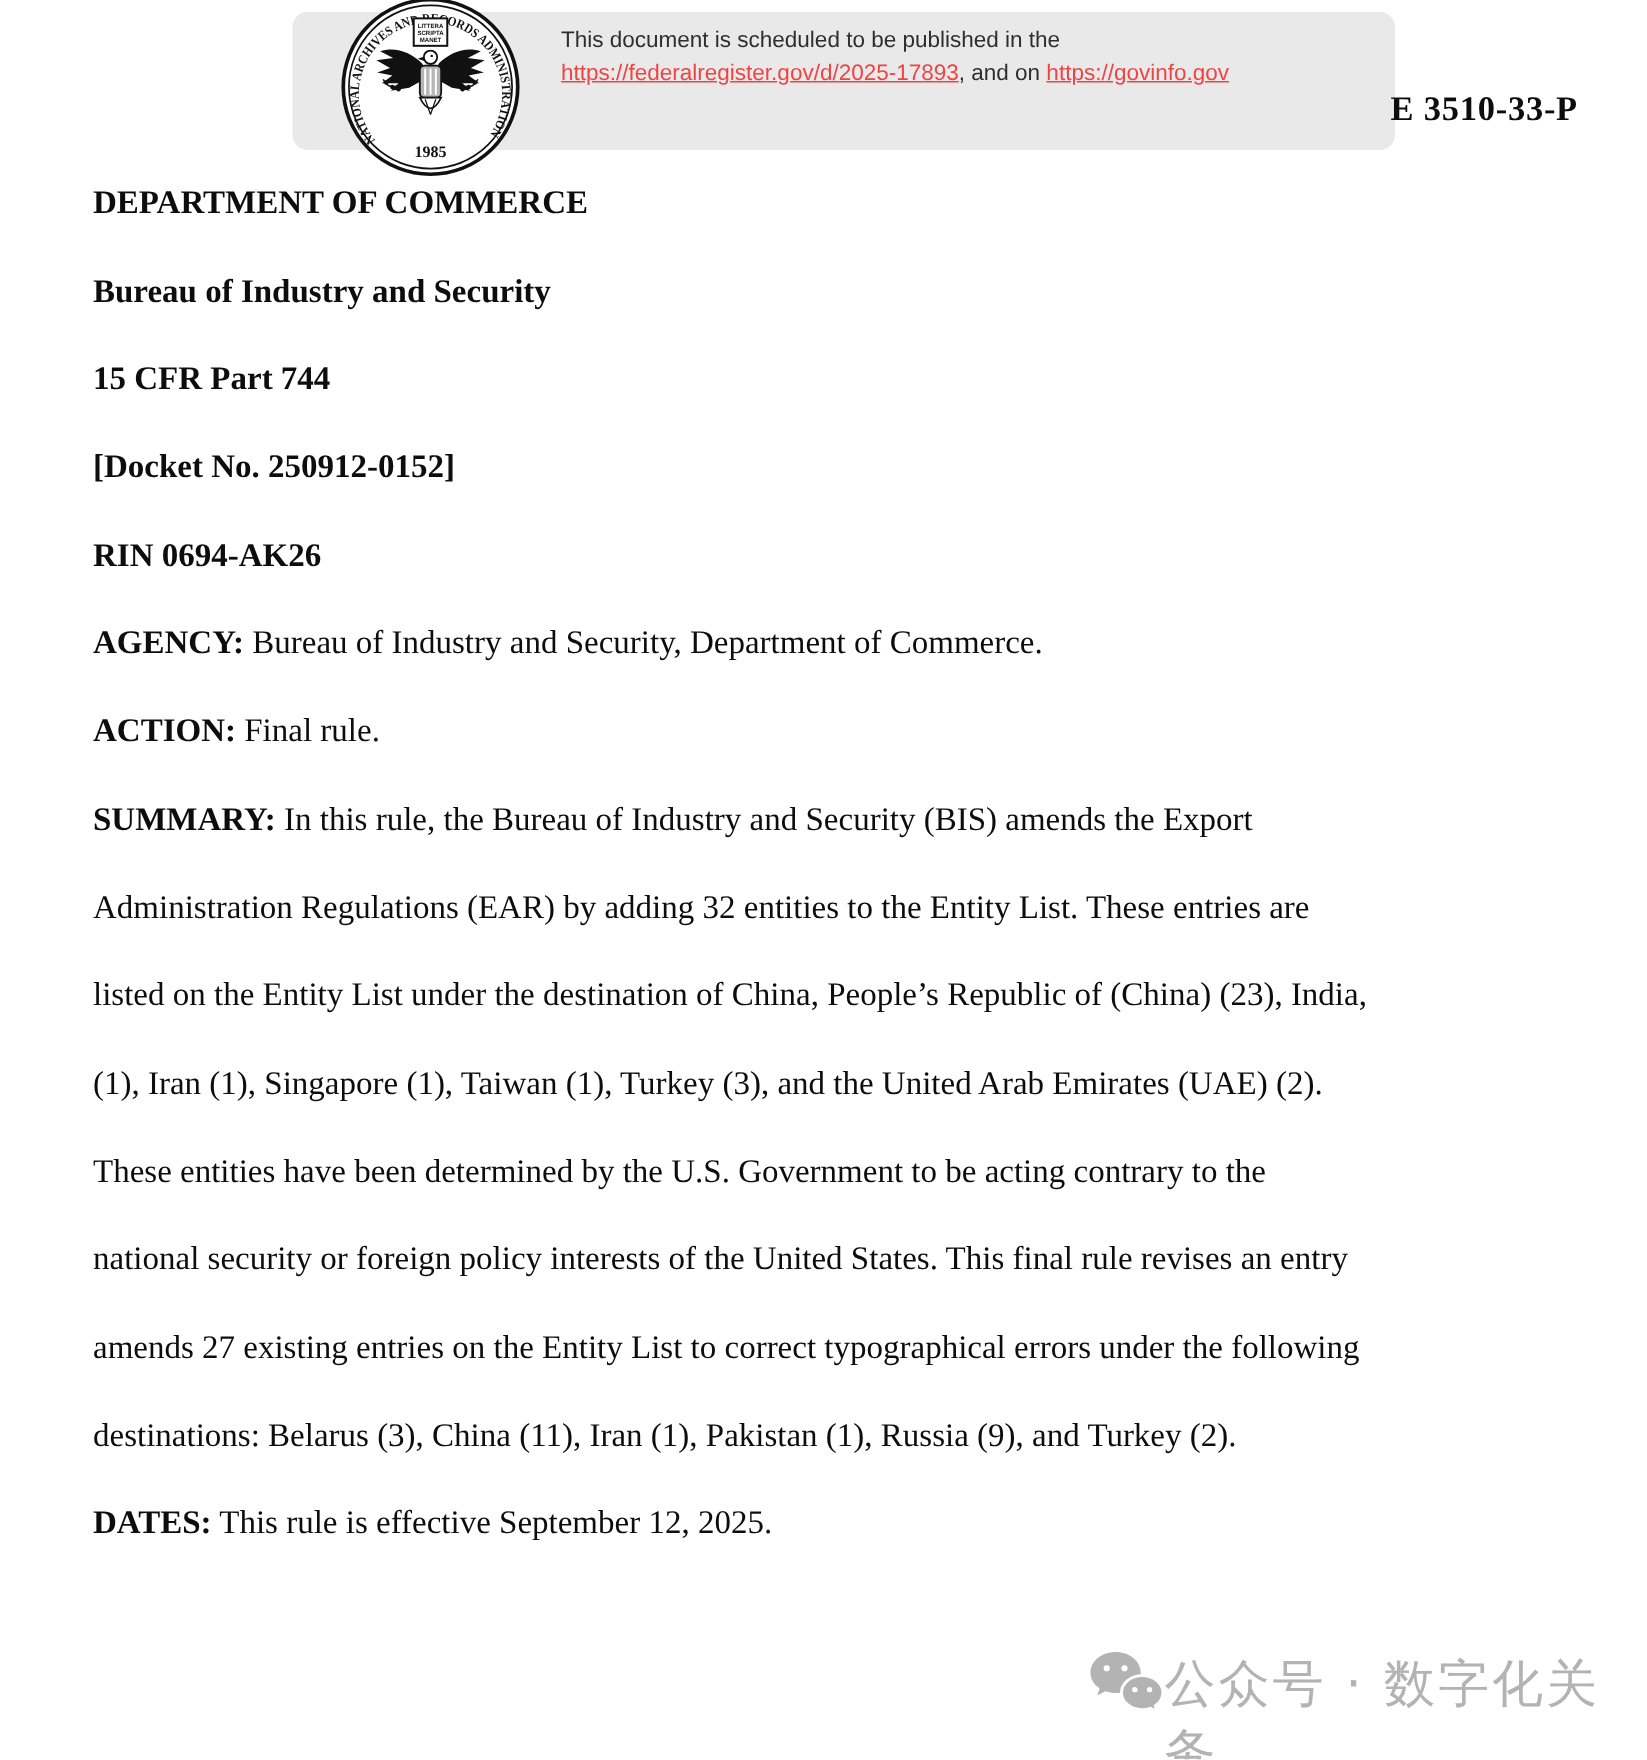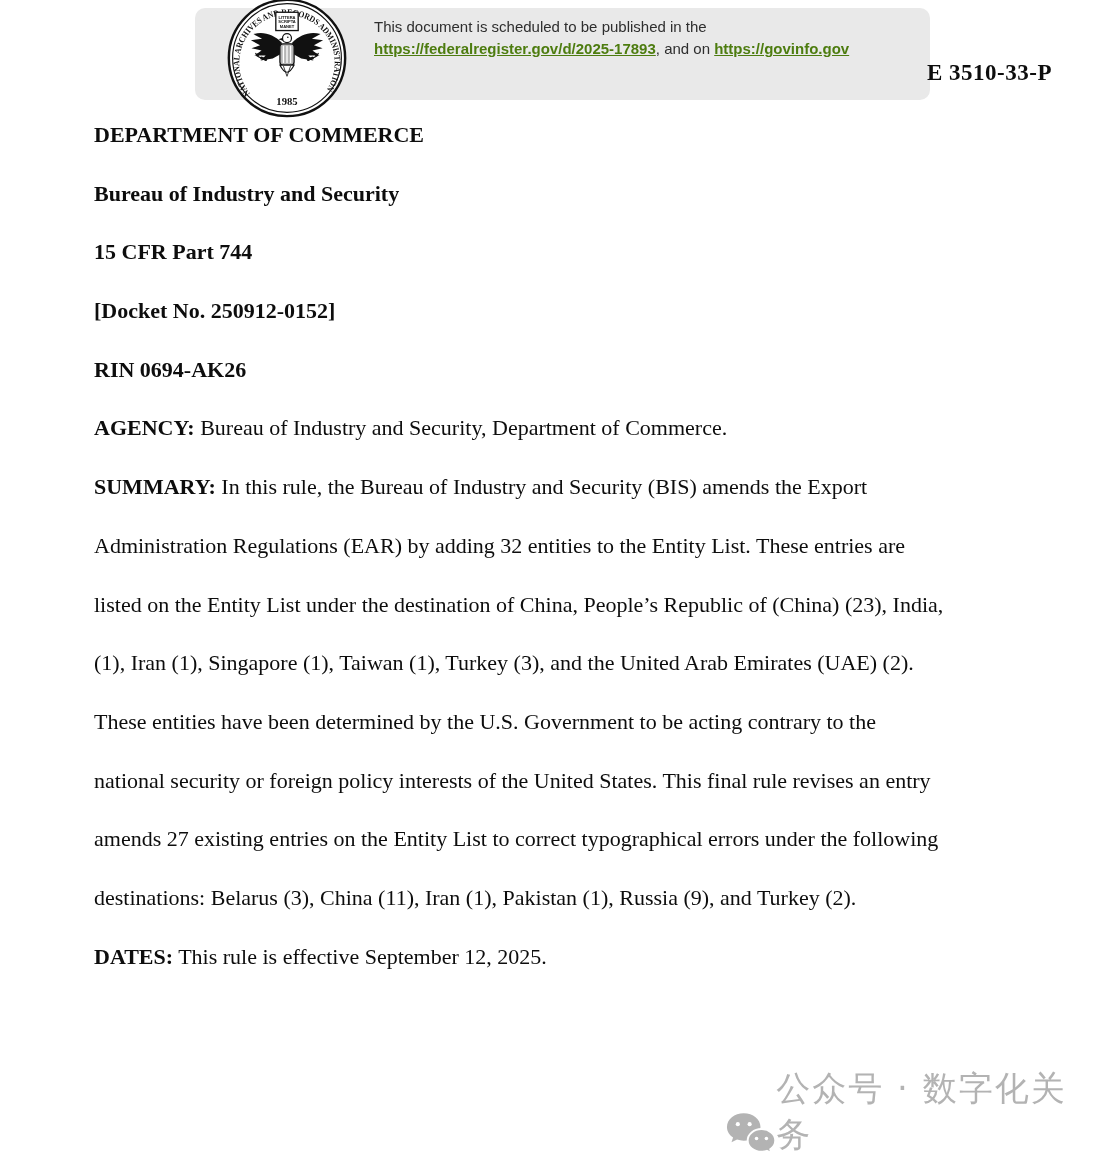--- a/index.html
+++ b/index.html
@@ -11,41 +11,41 @@
   
   .banner {
     position:absolute; left:195px; top:8px; width:735px; height:92px;
     background:#e9e9e9; border-radius:10px;
   }
   .banner-text {
     position:absolute; left:374px; top:16px; width:545px;
     font-family:"Liberation Sans", sans-serif; font-size:15px; line-height:22px;
     color:#2e2e2e; white-space:nowrap;
   }
-  .blink { font-weight:bold; text-decoration:underline; color:#4d7c0f; }
+  .blink { font-weight:normal; text-decoration:underline; color:#ef4444; }
   .seal { position:absolute; left:226px; top:-3px; width:122px; height:122px; }
 
   .billing {
     position:absolute; left:927px; top:60px;
     font-weight:bold; font-size:23px; letter-spacing:0.5px; white-space:nowrap;
   }
 
   
   .doc {
     position:absolute; left:62px; top:106px; width:1020px;
   }
   .line {
-    height:58.7px; line-height:58.7px; font-size:22px; white-space:nowrap;margin-left:32px;
+    height:58.7px; line-height:58.7px; font-size:22px; white-space:nowrap;
   }
   .line .b { font-weight:bold; }
 
   
   .watermark {
     position:absolute; left:725px; top:1100px; height:58px;
-    display:flex; align-items:flex-end; 
+    display:flex; align-items:flex-start; 
   }
   .wm-text {
     font-size:34px; letter-spacing:2px;
     font-family:"DejaVu Sans","Liberation Sans",sans-serif;
   }
 </style>
 </head>
 <body>
 
 <div class="page">
@@ -102,20 +102,21 @@
 
   <div class="billing">E 3510-33-P</div>
 
   <div class="doc">
     <div class="line"><span class="b">DEPARTMENT OF COMMERCE</span><span></span></div>
     <div class="line"><span class="b">Bureau of Industry and Security</span><span></span></div>
     <div class="line"><span class="b">15 CFR Part 744</span><span></span></div>
     <div class="line"><span class="b">[Docket No. 250912-0152]</span><span></span></div>
     <div class="line"><span class="b">RIN 0694-AK26</span><span></span></div>
     <div class="line"><span class="b">AGENCY:</span><span> Bureau of Industry and Security, Department of Commerce.</span></div>
+    <div class="line"><span class="b">ACTION:</span><span> Final rule.</span></div>
     <div class="line"><span class="b">SUMMARY:</span><span> In this rule, the Bureau of Industry and Security (BIS) amends the Export</span></div>
     <div class="line"><span class="b"></span><span>Administration Regulations (EAR) by adding 32 entities to the Entity List. These entries are</span></div>
     <div class="line"><span class="b"></span><span>listed on the Entity List under the destination of China, People’s Republic of (China) (23), India,</span></div>
     <div class="line"><span class="b"></span><span>(1), Iran (1), Singapore (1), Taiwan (1), Turkey (3), and the United Arab Emirates (UAE) (2).</span></div>
     <div class="line"><span class="b"></span><span>These entities have been determined by the U.S. Government to be acting contrary to the</span></div>
     <div class="line"><span class="b"></span><span>national security or foreign policy interests of the United States. This final rule revises an entry</span></div>
     <div class="line"><span class="b"></span><span>amends 27 existing entries on the Entity List to correct typographical errors under the following</span></div>
     <div class="line"><span class="b"></span><span>destinations: Belarus (3), China (11), Iran (1), Pakistan (1), Russia (9), and Turkey (2).</span></div>
     <div class="line"><span class="b">DATES:</span><span> This rule is effective September 12, 2025.</span></div>
   </div>

